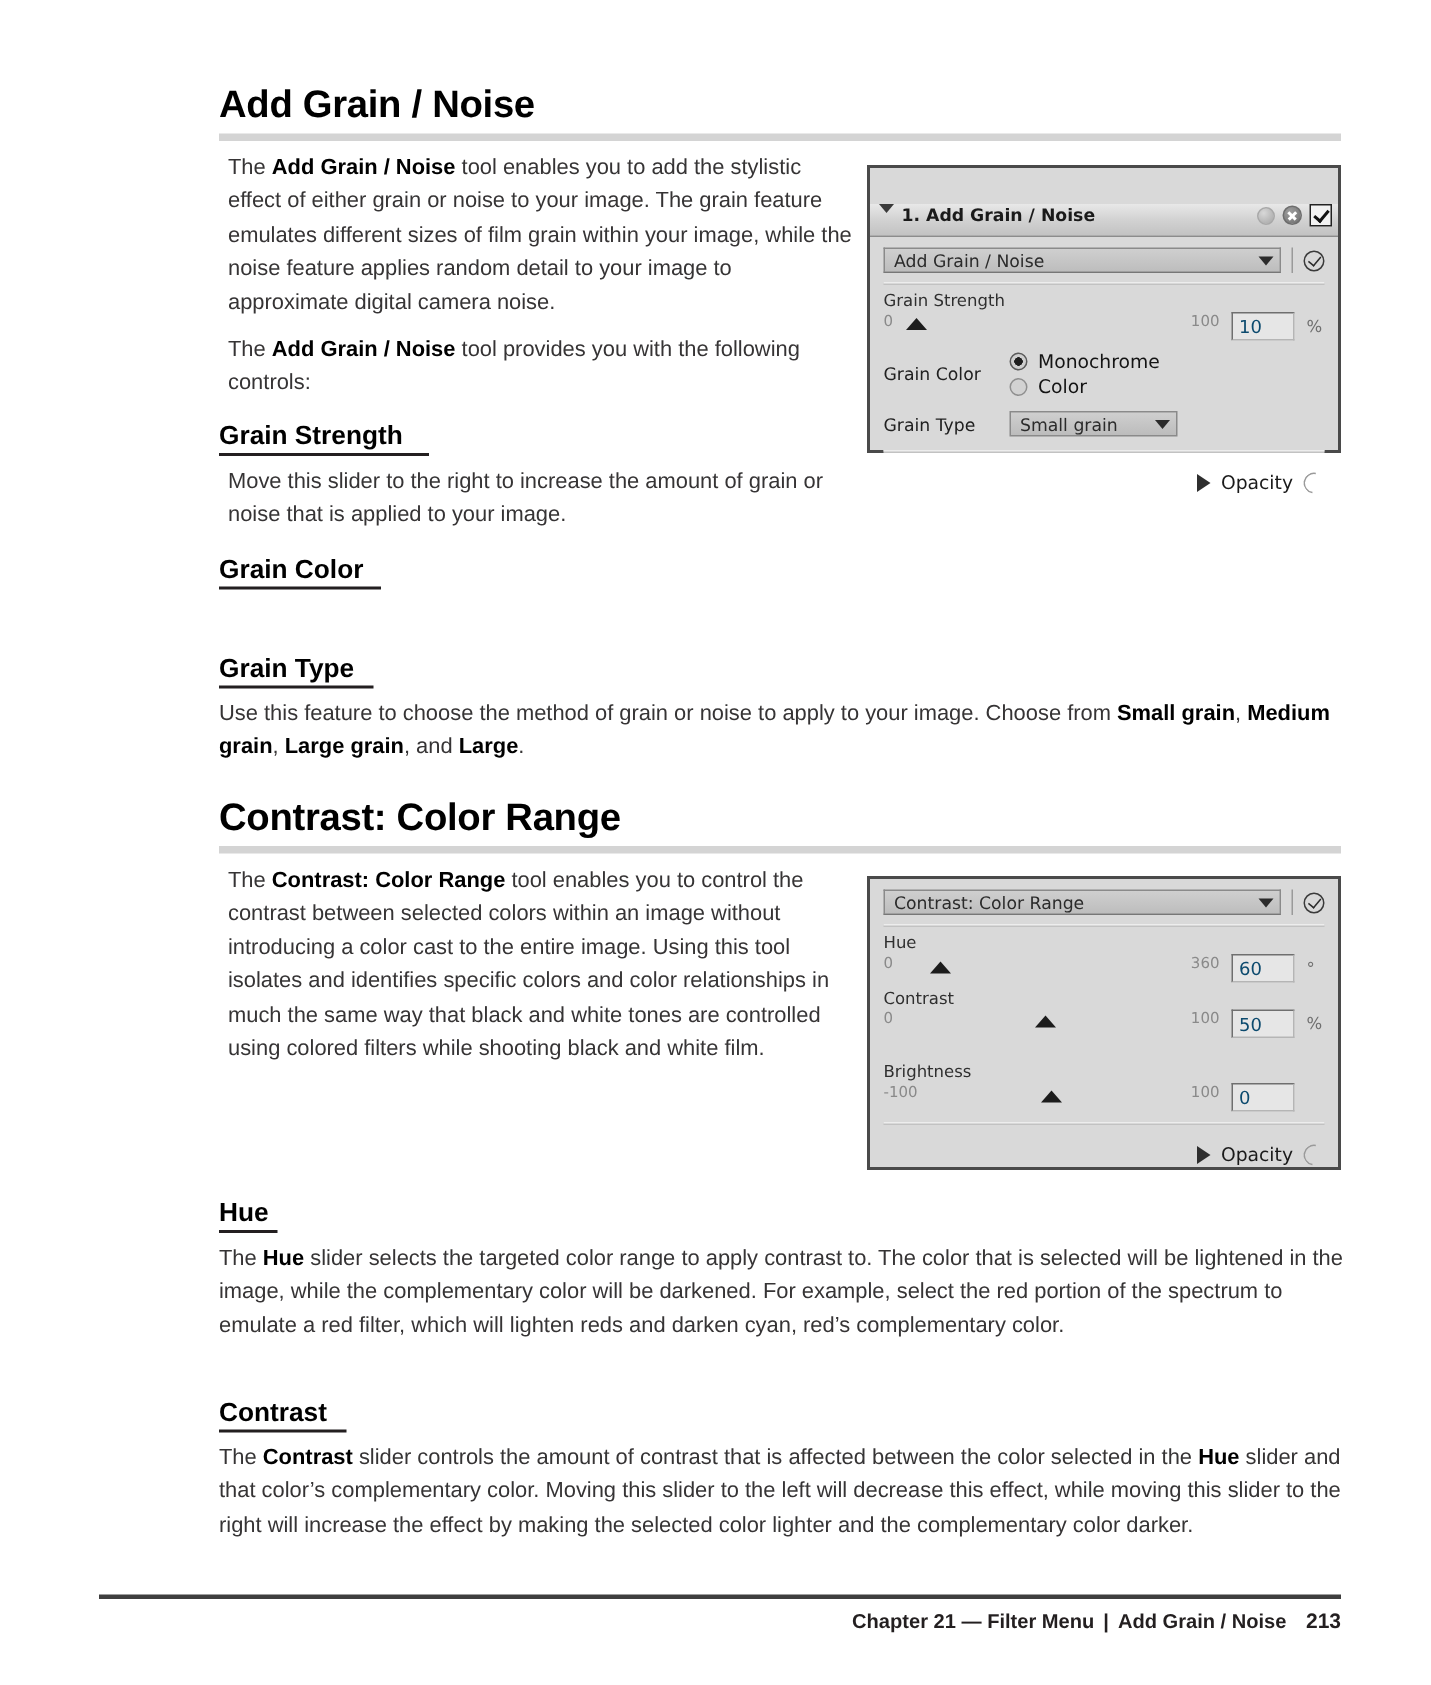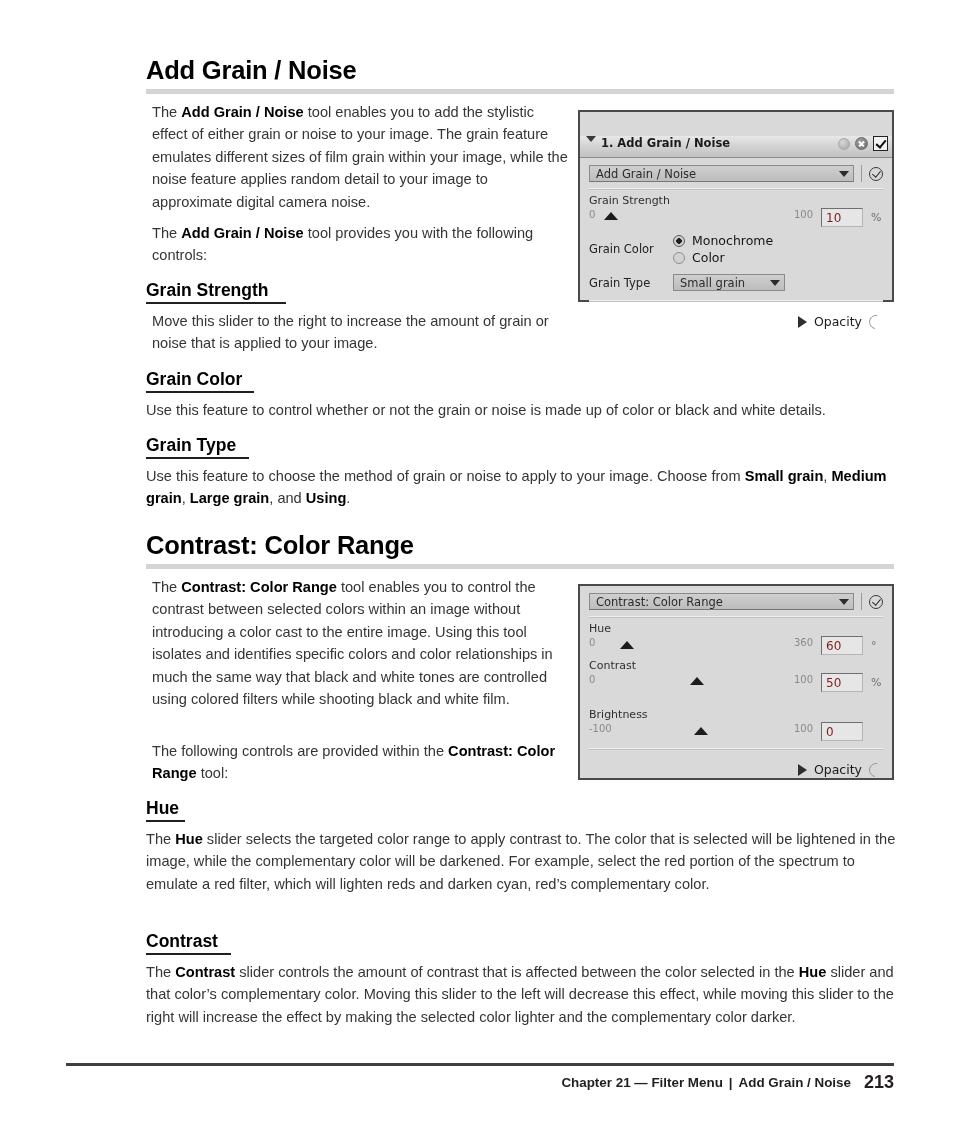--- a/index.html
+++ b/index.html
@@ -85,21 +85,21 @@
     display: flex;
     align-items: center;
     gap: 0px;
   }
   .footer .sep {
     display: inline-block;
     margin: 0 6px;
     color: #231f20;
   }
   .footer .pageno {
-    font-size: 18px;
+    font-size: 14px;
     font-weight: bold;
     margin-left: 13px;
   }
 
   
   .panel {
     position: absolute;
     background: #d9d9d9;
     border: 2px solid #4a4a4a;
     box-sizing: border-box;
@@ -258,21 +258,21 @@
   }
   .numfield {
     width: 42px;
     height: 19px;
     background: #e6e6e6;
     border: 1px solid #6f6f6f;
     border-right-color: #b5b5b5;
     border-bottom-color: #b5b5b5;
     box-sizing: border-box;
     font-size: 12px;
-    color: #7f1d1d;
+    color: #0c4a6e;
     display: flex;
     align-items: center;
     padding-left: 4px;
     flex: 0 0 auto;
   }
   .unit {
     font-size: 11px;
     color: #6f6f6f;
     flex: 0 0 auto;
     width: 12px;
@@ -347,32 +347,30 @@
   <div class="para narrow" style="top:101px;"><span>The </span><b>Add Grain / Noise</b><span> tool enables you to add the stylistic effect of either grain or noise to your image. The grain feature emulates different sizes of film grain within your image, while the noise feature applies random detail to your image to approximate digital camera noise.</span></div>
 
   <div class="para narrow" style="top:222px;"><span>The </span><b>Add Grain / Noise</b><span> tool provides you with the following controls:</span></div>
 
   <div class="h2" style="top:280px;">Grain Strength</div>
   <div class="h2rule" style="top:302px;width:140px;"></div>
   <div class="para narrow" style="top:310px;width:430px;">Move this slider to the right to increase the amount of grain or noise that is applied to your image.</div>
 
   <div class="h2" style="top:369px;">Grain Color</div>
   <div class="h2rule" style="top:391px;width:108px;"></div>
-  <div class="para wide" style="top:399px;">Use this feature to control whether or not the grain or noise is made up of color or black and white details.</div>
 
   <div class="h2" style="top:435px;">Grain Type</div>
   <div class="h2rule" style="top:457px;width:103px;"></div>
-  <div class="para wide" style="top:465px;"><span>Use this feature to choose the method of grain or noise to apply to your image. Choose from </span><b>Small grain</b><span>, </span><b>Medium grain</b><span>, </span><b>Large grain</b><span>, and </span><b>Using</b><span>.</span></div>
+  <div class="para wide" style="top:465px;"><span>Use this feature to choose the method of grain or noise to apply to your image. Choose from </span><b>Small grain</b><span>, </span><b>Medium grain</b><span>, </span><b>Large grain</b><span>, and </span><b>Large</b><span>.</span></div>
 
   <div class="h1" style="top:531px;">Contrast: Color Range</div>
   <div class="h1rule" style="top:564px;"></div>
 
   <div class="para narrow" style="top:576px;"><span>The </span><b>Contrast: Color Range</b><span> tool enables you to control the contrast between selected colors within an image without introducing a color cast to the entire image. Using this tool isolates and identifies specific colors and color relationships in much the same way that black and white tones are controlled using colored filters while shooting black and white film.</span></div>
 
-  <div class="para narrow" style="top:740px;"><span>The following controls are provided within the </span><b>Contrast: Color Range</b><span> tool:</span></div>
 
   <div class="h2" style="top:798px;">Hue</div>
   <div class="h2rule" style="top:820px;width:39px;"></div>
   <div class="para wide" style="top:828px;"><span>The </span><b>Hue</b><span> slider selects the targeted color range to apply contrast to. The color that is selected will be lightened in the image, while the complementary color will be darkened. For example, select the red portion of the spectrum to emulate a red filter, which will lighten reds and darken cyan, red’s complementary color.</span></div>
 
   <div class="h2" style="top:931px;">Contrast</div>
   <div class="h2rule" style="top:953px;width:85px;"></div>
   <div class="para wide" style="top:961px;"><span>The </span><b>Contrast</b><span> slider controls the amount of contrast that is affected between the color selected in the </span><b>Hue</b><span> slider and that color’s complementary color. Moving this slider to the left will decrease this effect, while moving this slider to the right will increase the effect by making the selected color lighter and the complementary color darker.</span></div>
 
   <div class="panel" style="left:578px;top:110px;width:316px;height:192px;">

